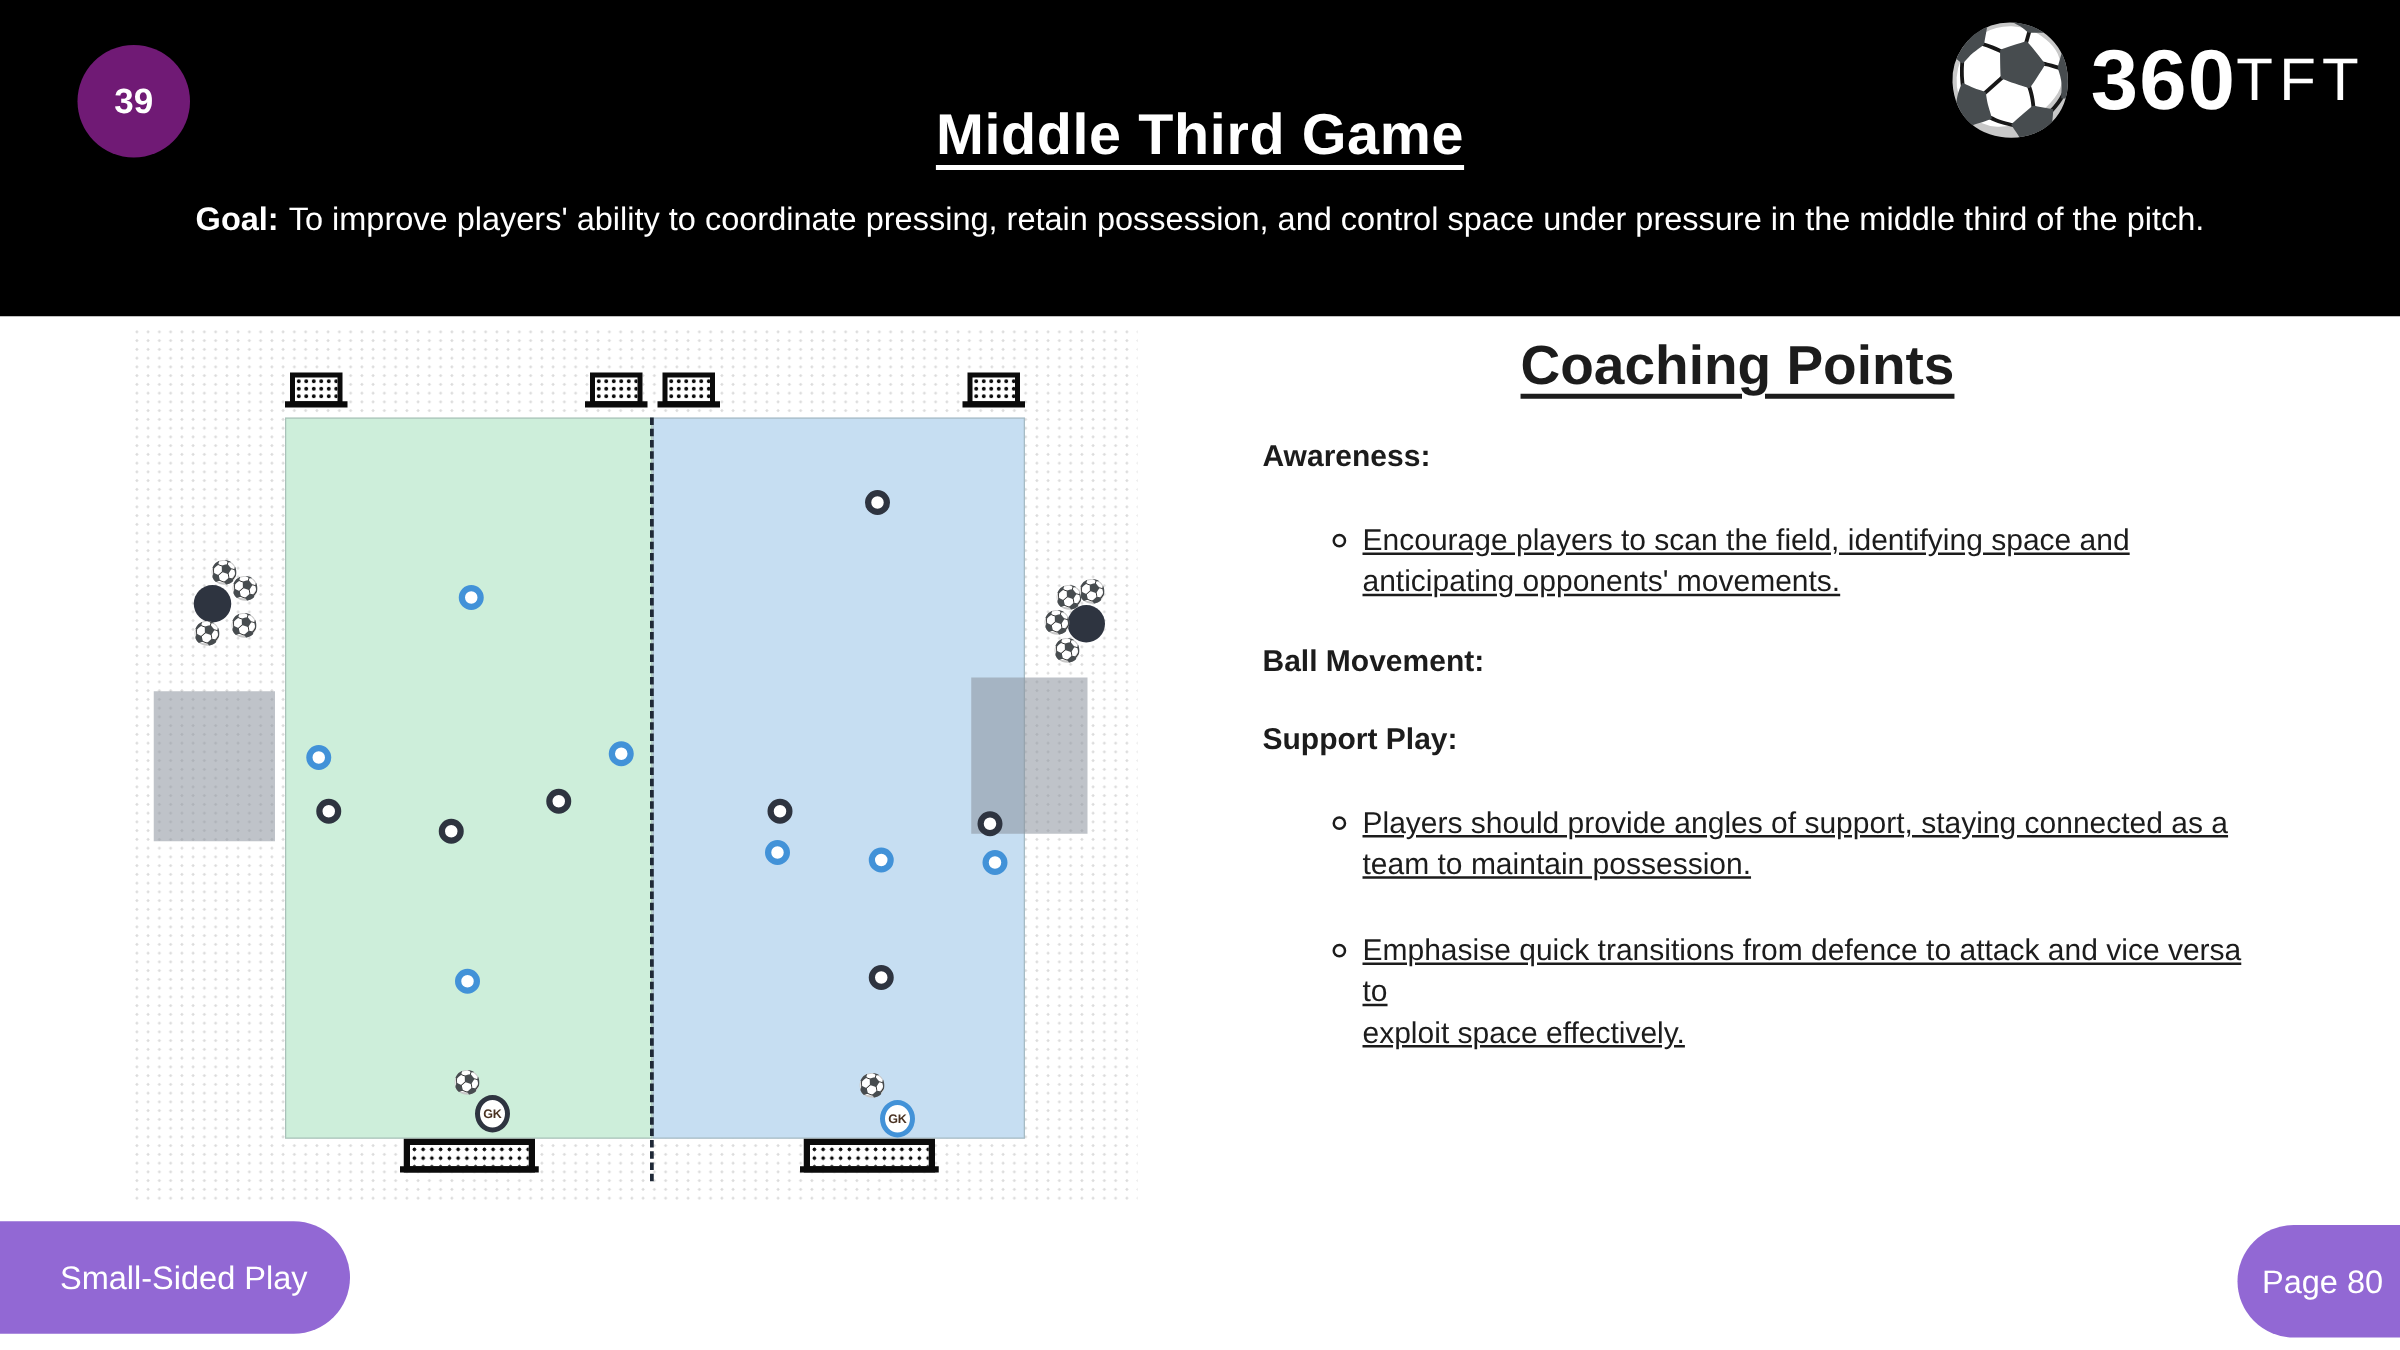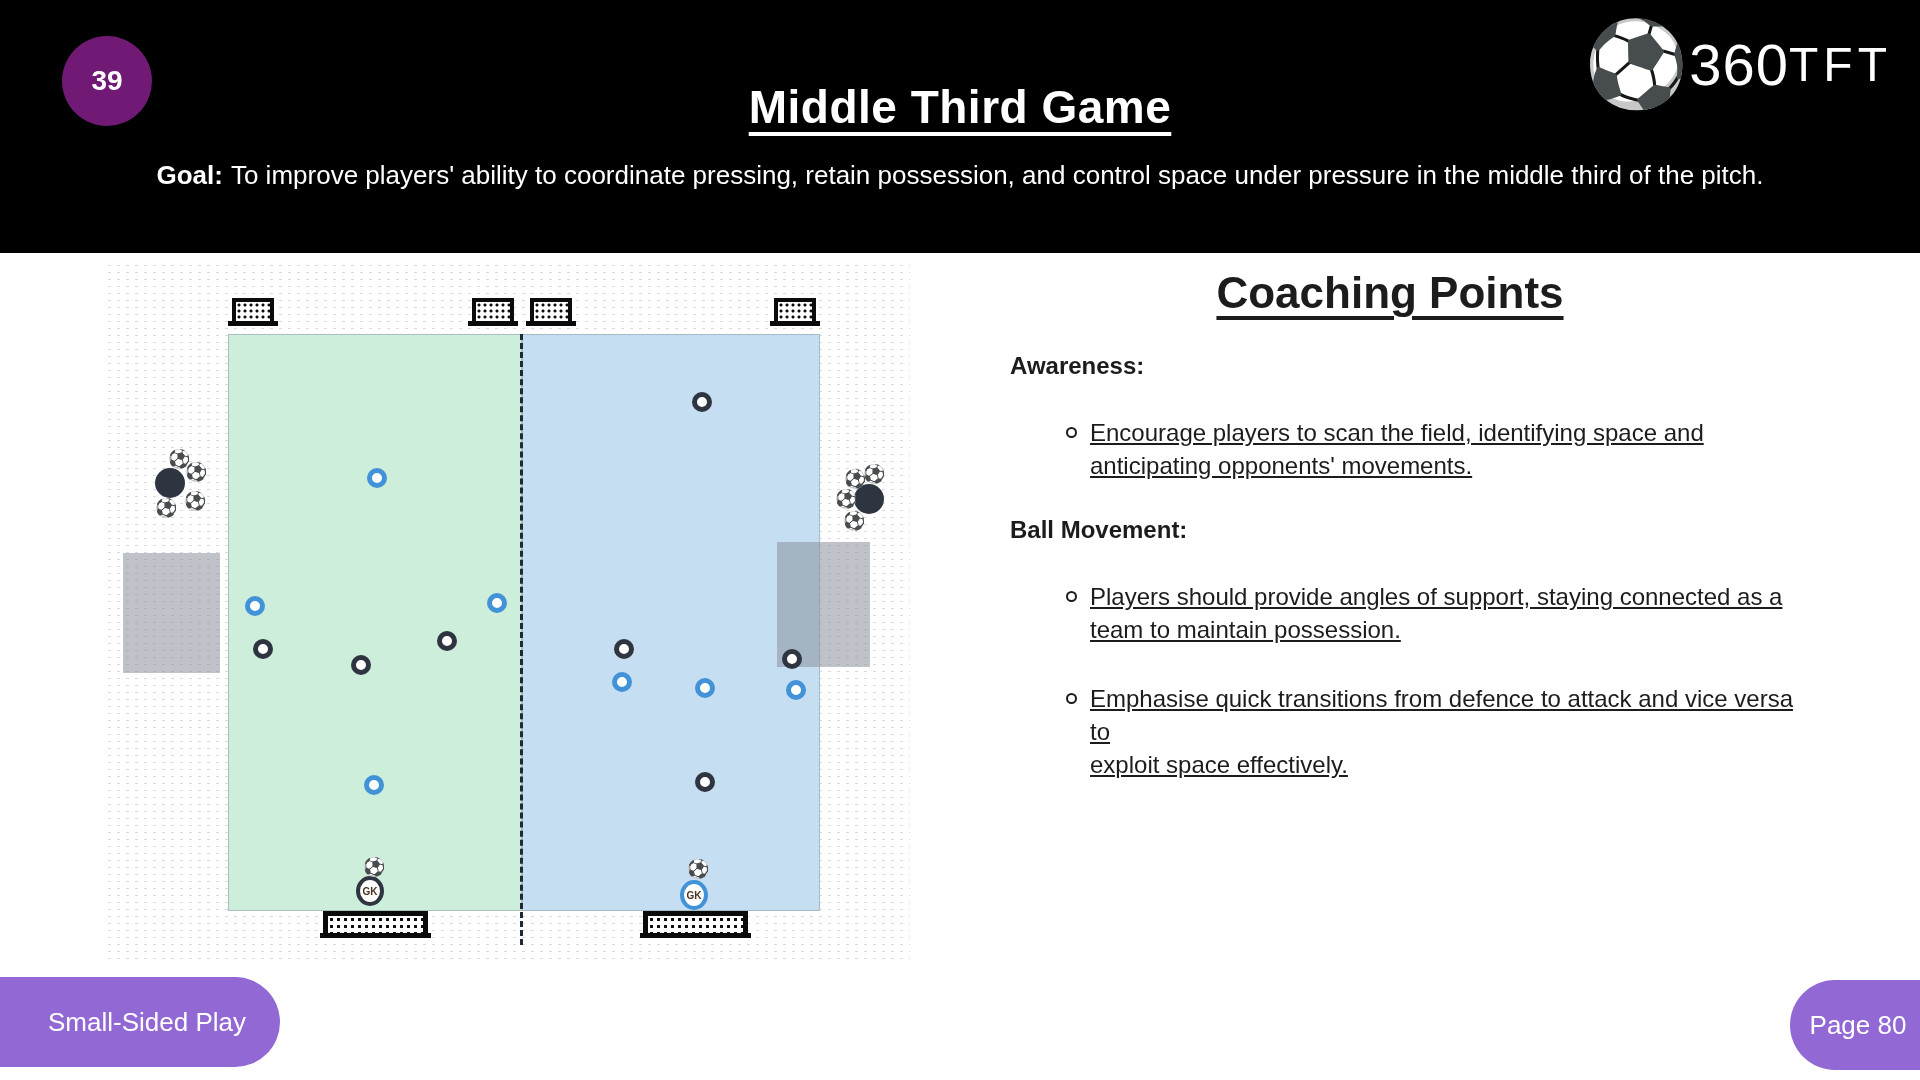--- a/index.html
+++ b/index.html
@@ -11,21 +11,21 @@
   .badge { position:absolute; left:62px; top:36px; width:90px; height:90px; border-radius:50%;
            background:#701a75; display:flex; align-items:center; justify-content:center;
            font-size:28px; font-weight:bold; }
   .title { position:absolute; left:0; top:80px; width:100%; text-align:center;
            font-size:46px; font-weight:bold; letter-spacing:.5px;
            text-decoration:underline; text-decoration-thickness:4px; text-underline-offset:9px; }
   .goal-line { position:absolute; left:0; top:160px; width:100%; text-align:center; font-size:26px; }
   .goal-line .goal-label { font-weight:bold; margin-right:8px; }
   .logo { position:absolute; right:28px; top:22px; display:flex; align-items:center; }
   .logo-ball { font-family:"DejaVu Sans", sans-serif; font-size:84px; line-height:1; color:#9a6ce8; }
-  .logo-360 { font-size:58px; font-weight:normal; letter-spacing:1px; }
+  .logo-360 { font-size:68px; font-weight:bold; letter-spacing:1px; margin-left:12px; }
   .logo-tft { font-size:48px; font-weight:normal; letter-spacing:5px; }
 
   
   .pitch { position:absolute; left:105px; top:262px; width:805px; height:698px;
            background-image:radial-gradient(#dadada 1px, transparent 1.3px);
            background-size:9px 7px; }
   .half { position:absolute; z-index:1; border:1px solid rgba(140,158,158,.55); }
   .half.green { background:#cdeeda; }
   .half.blue  { background:#c6def2; }
   .zone { position:absolute; background:rgba(138,146,156,.55); z-index:2; }
@@ -36,21 +36,21 @@
   .goal.big  { width:105px; height:27px; border:5px solid #0b0b0b; background-size:7px 7px; }
   .goal::after { content:""; position:absolute; left:-8px; right:-8px; bottom:-5px; height:5px; background:#0b0b0b; }
   .player { position:absolute; width:20px; height:20px; border-radius:50%; background:#fff;
             border:5px solid #2e3440; z-index:5; }
   .player.blue { border-color:#4292d8; }
   .coach-dot { position:absolute; width:30px; height:30px; border-radius:50%; background:#2e3440; z-index:5; }
   .ball { position:absolute; font-family:"DejaVu Sans", sans-serif; font-size:18px; line-height:1;
           color:#15171d; z-index:6; }
   .gk { position:absolute; width:28px; height:30px; border-radius:50%; background:#fff;
         border:4px solid #2e3440; z-index:6; display:flex; align-items:center; justify-content:center;
-        font-size:10px; font-weight:bold; color:#4a3222; }
+        font-size:10px; font-weight:bold; color:#4a3222;margin-left:24px; }
   .gk.blue { border-color:#4292d8; }
 
   
   .coaching { position:absolute; left:970px; top:262px; width:840px; color:#1c1c1c; }
   .c-heading { text-align:center; font-size:44px; font-weight:bold; margin-top:6px;
                text-decoration:underline; text-decoration-thickness:4px; text-underline-offset:8px; }
   .c-label { font-size:24px; font-weight:bold; margin:34px 0 0 40px; }
   .c-list { margin:36px 0 0 0; padding-left:120px; list-style:none; }
   .c-list li { position:relative; font-size:24px; line-height:33px; white-space:pre-line;text-decoration:underline; }
   .c-list li::before { content:""; position:absolute; left:-24px; top:11px; width:7px; height:7px;
@@ -126,20 +126,21 @@
     <h2 class="c-heading">Coaching Points</h2>
 
     <div class="c-label">Awareness:</div>
     <ul class="c-list">
       <li>Encourage players to scan the field, identifying space and
 anticipating opponents' movements.</li>
     </ul>
 
     <div class="c-label">Ball Movement:</div>
 
+    <div class="c-label">Support Play:</div>
     <ul class="c-list">
       <li>Players should provide angles of support, staying connected as a
 team to maintain possession.</li>
     </ul>
 
     <ul class="c-list">
       <li>Emphasise quick transitions from defence to attack and vice versa to
 exploit space effectively.</li>
     </ul>
   </section>

